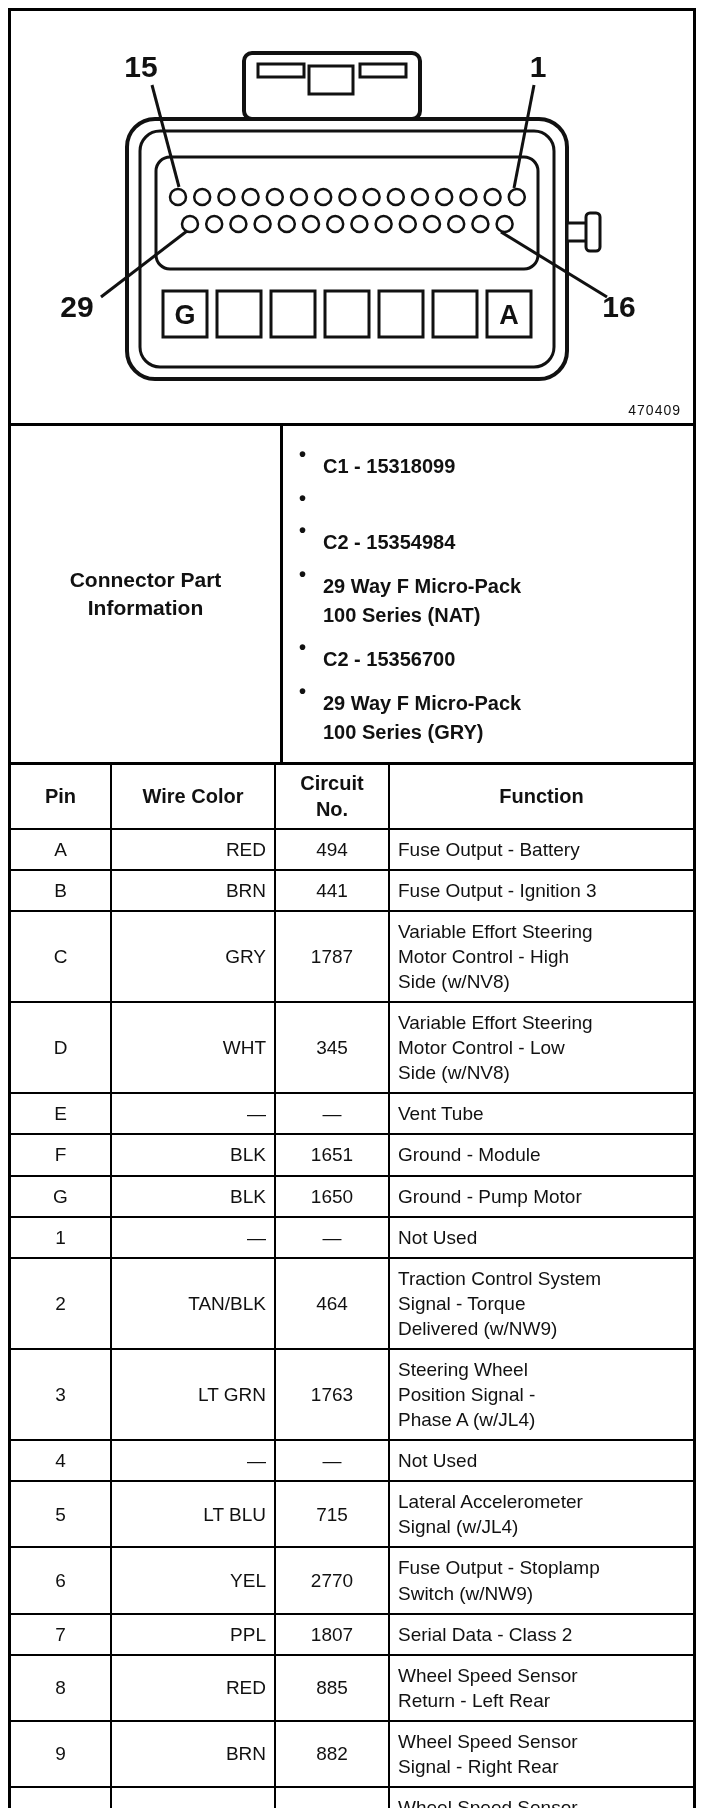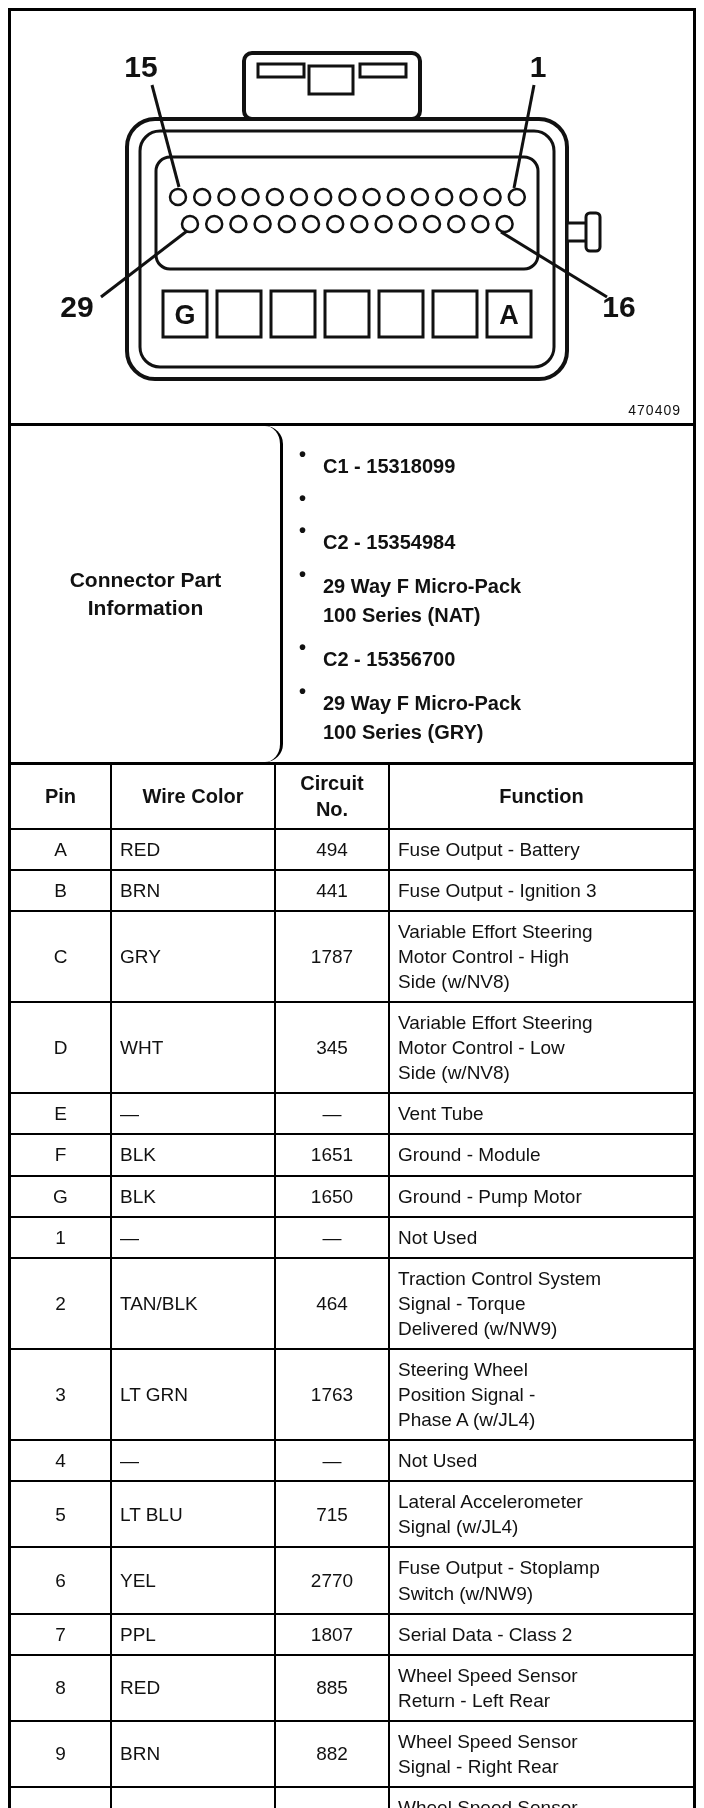--- a/index.html
+++ b/index.html
@@ -38,21 +38,20 @@
     min-height: 292px;
     border-bottom: 3px solid #000;
   }
   .part-info-title-cell {
     width: 272px;
     flex: 0 0 272px;
     border-right: 3px solid #000;
     display: flex;
     align-items: center;
     justify-content: center;
-    border-radius: 18px;
   }
   .part-info-title {
     font-weight: 700;
     font-size: 21px;
     text-align: center;
     white-space: pre-line;
     line-height: 1.35;
   }
   .part-info-body {
     flex: 1;
@@ -88,21 +87,21 @@
     font-size: 20px;
     text-align: center;
     white-space: pre-line;
     padding: 5px 6px;
   }
   .pin-table th:first-child, .pin-table td:first-child { border-left: none; }
   .pin-table th:last-child, .pin-table td:last-child { border-right: none; }
   .pin-table tr:last-child td { border-bottom: none; }
   .pin-table thead th { border-top: none; }
   .col-pin     { width: 100px; text-align: center; }
-  .col-wire    { width: 164px; text-align: left; }
+  .col-wire    { width: 164px; text-align: right; }
   .col-circuit { width: 114px; text-align: center; }
   .col-function{ text-align: left; white-space: pre-line; padding-left: 10px; border-radius: 16px; }
 </style>
 </head>
 <body>
 
 <div class="frame">
 
   <div class="diagram-section">
     <svg viewBox="0 0 682 412" width="682" height="412">

